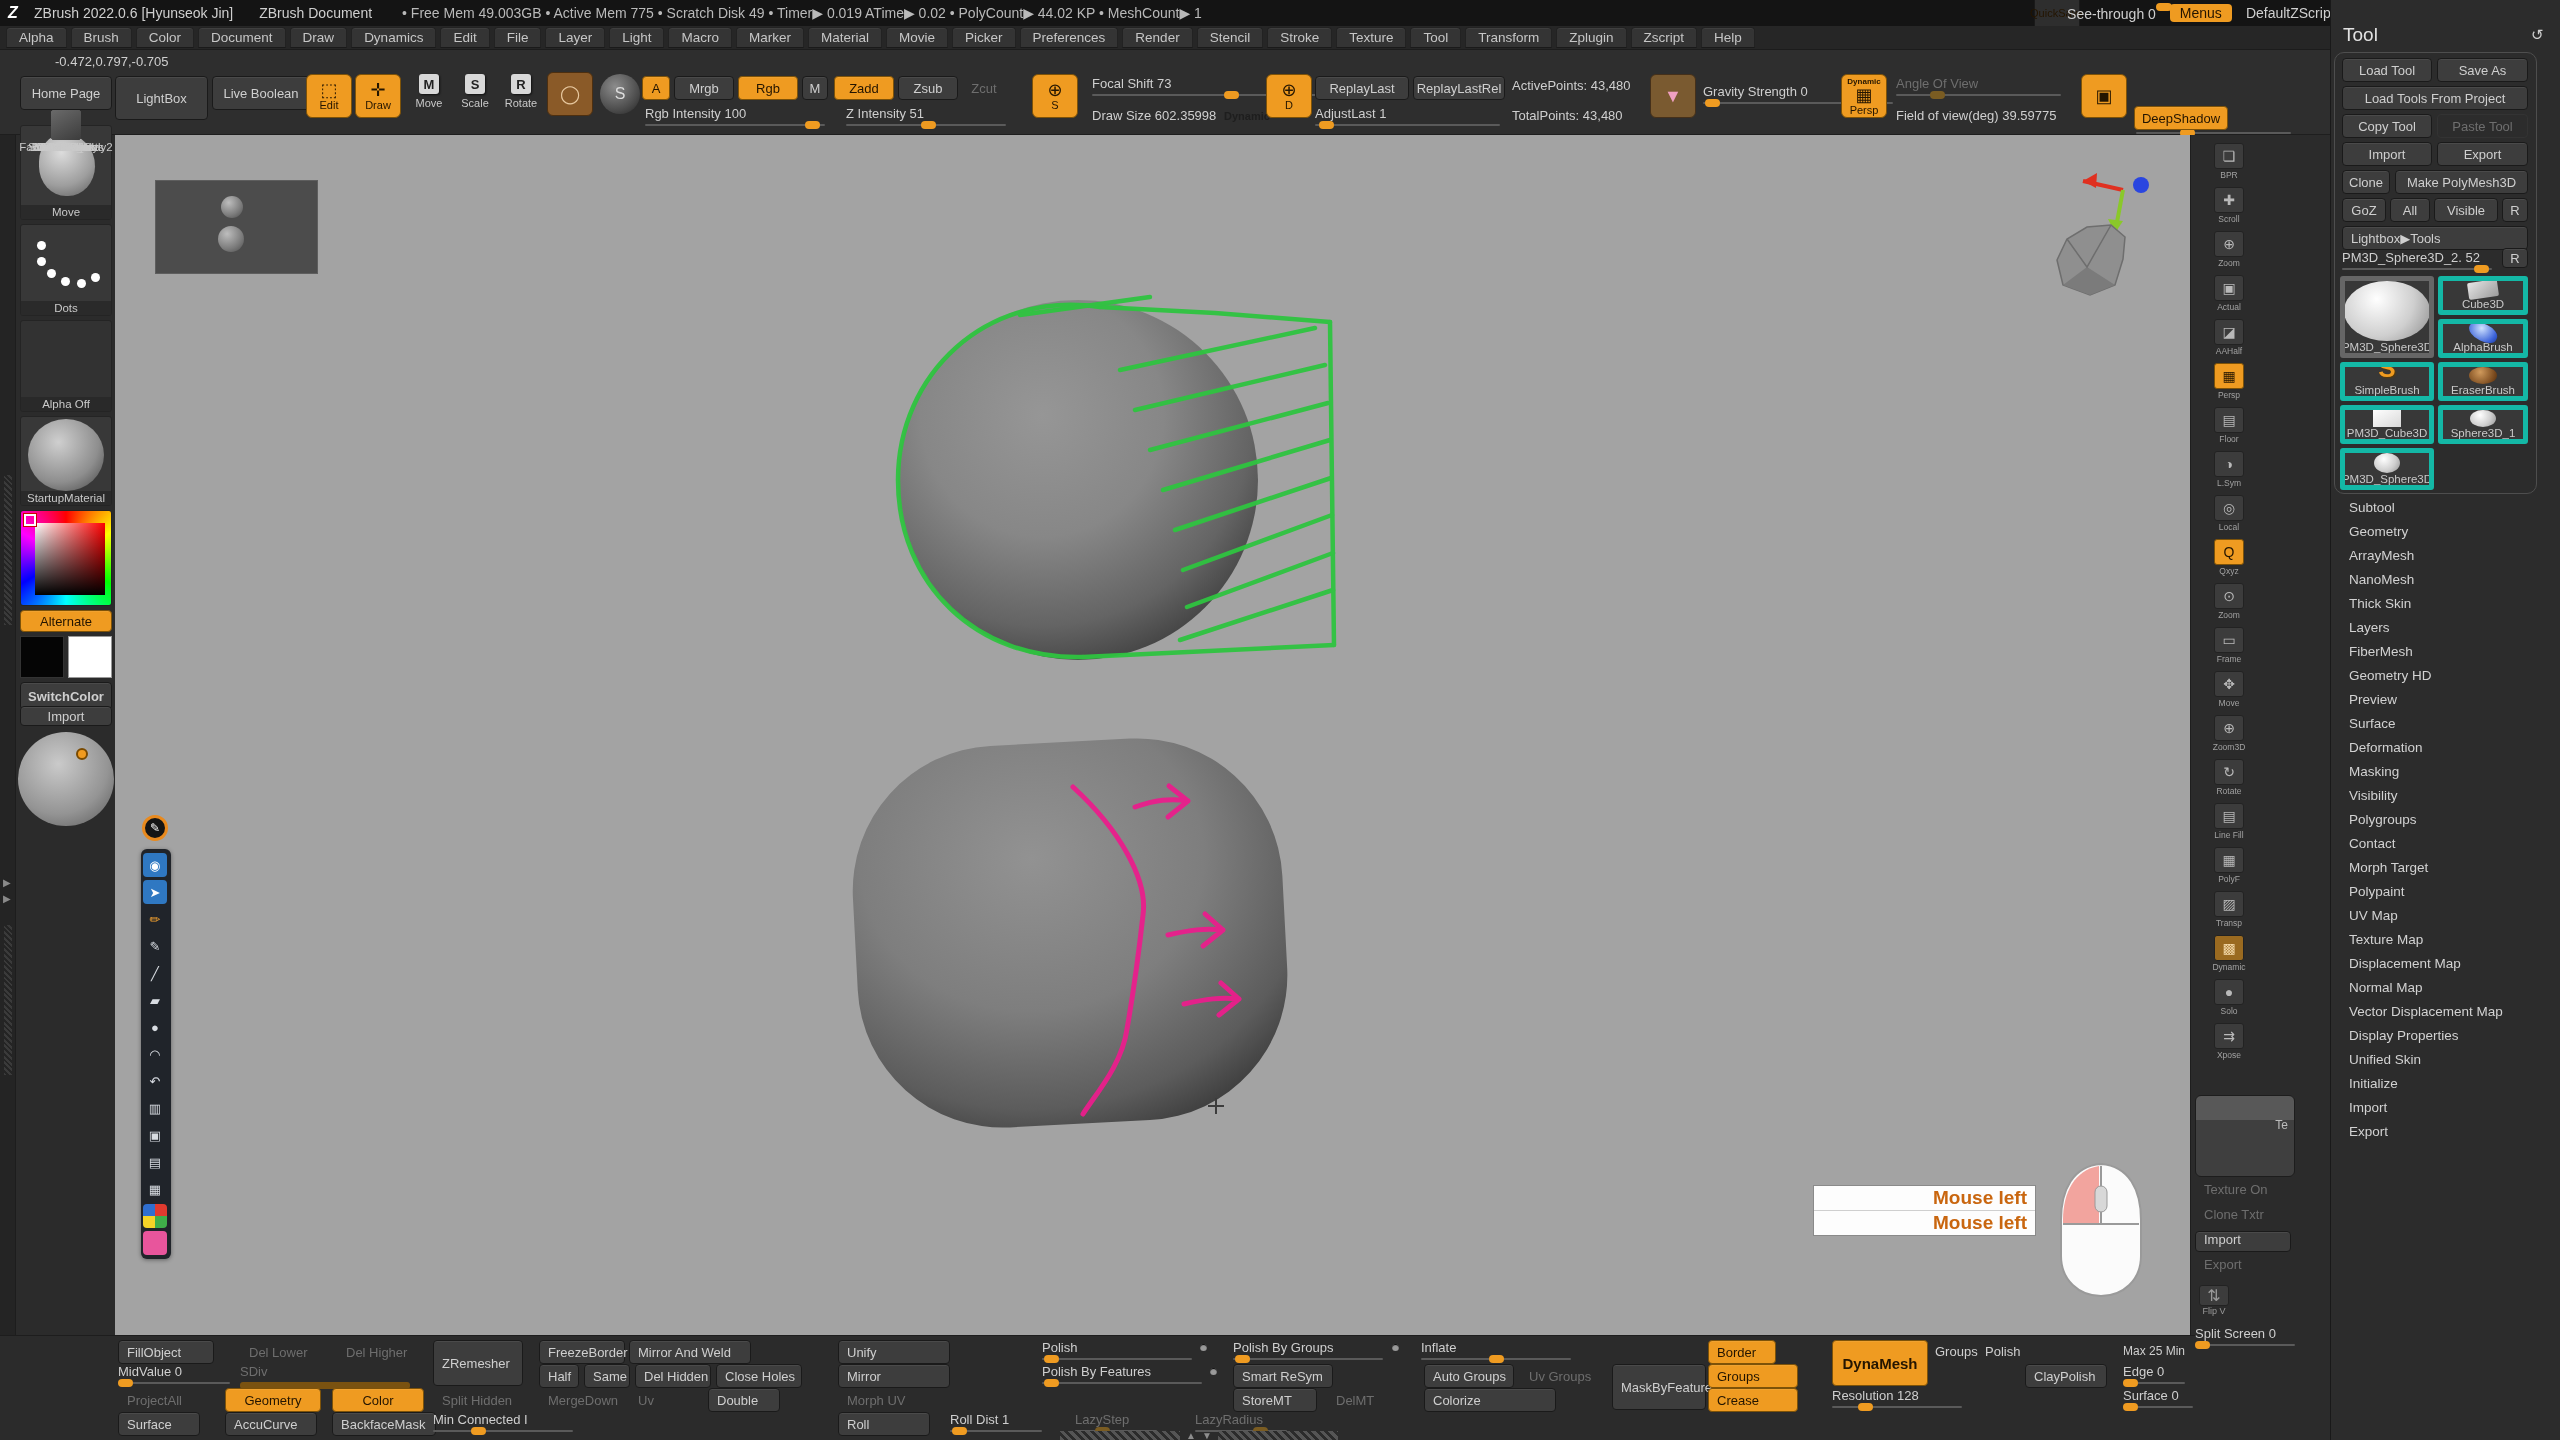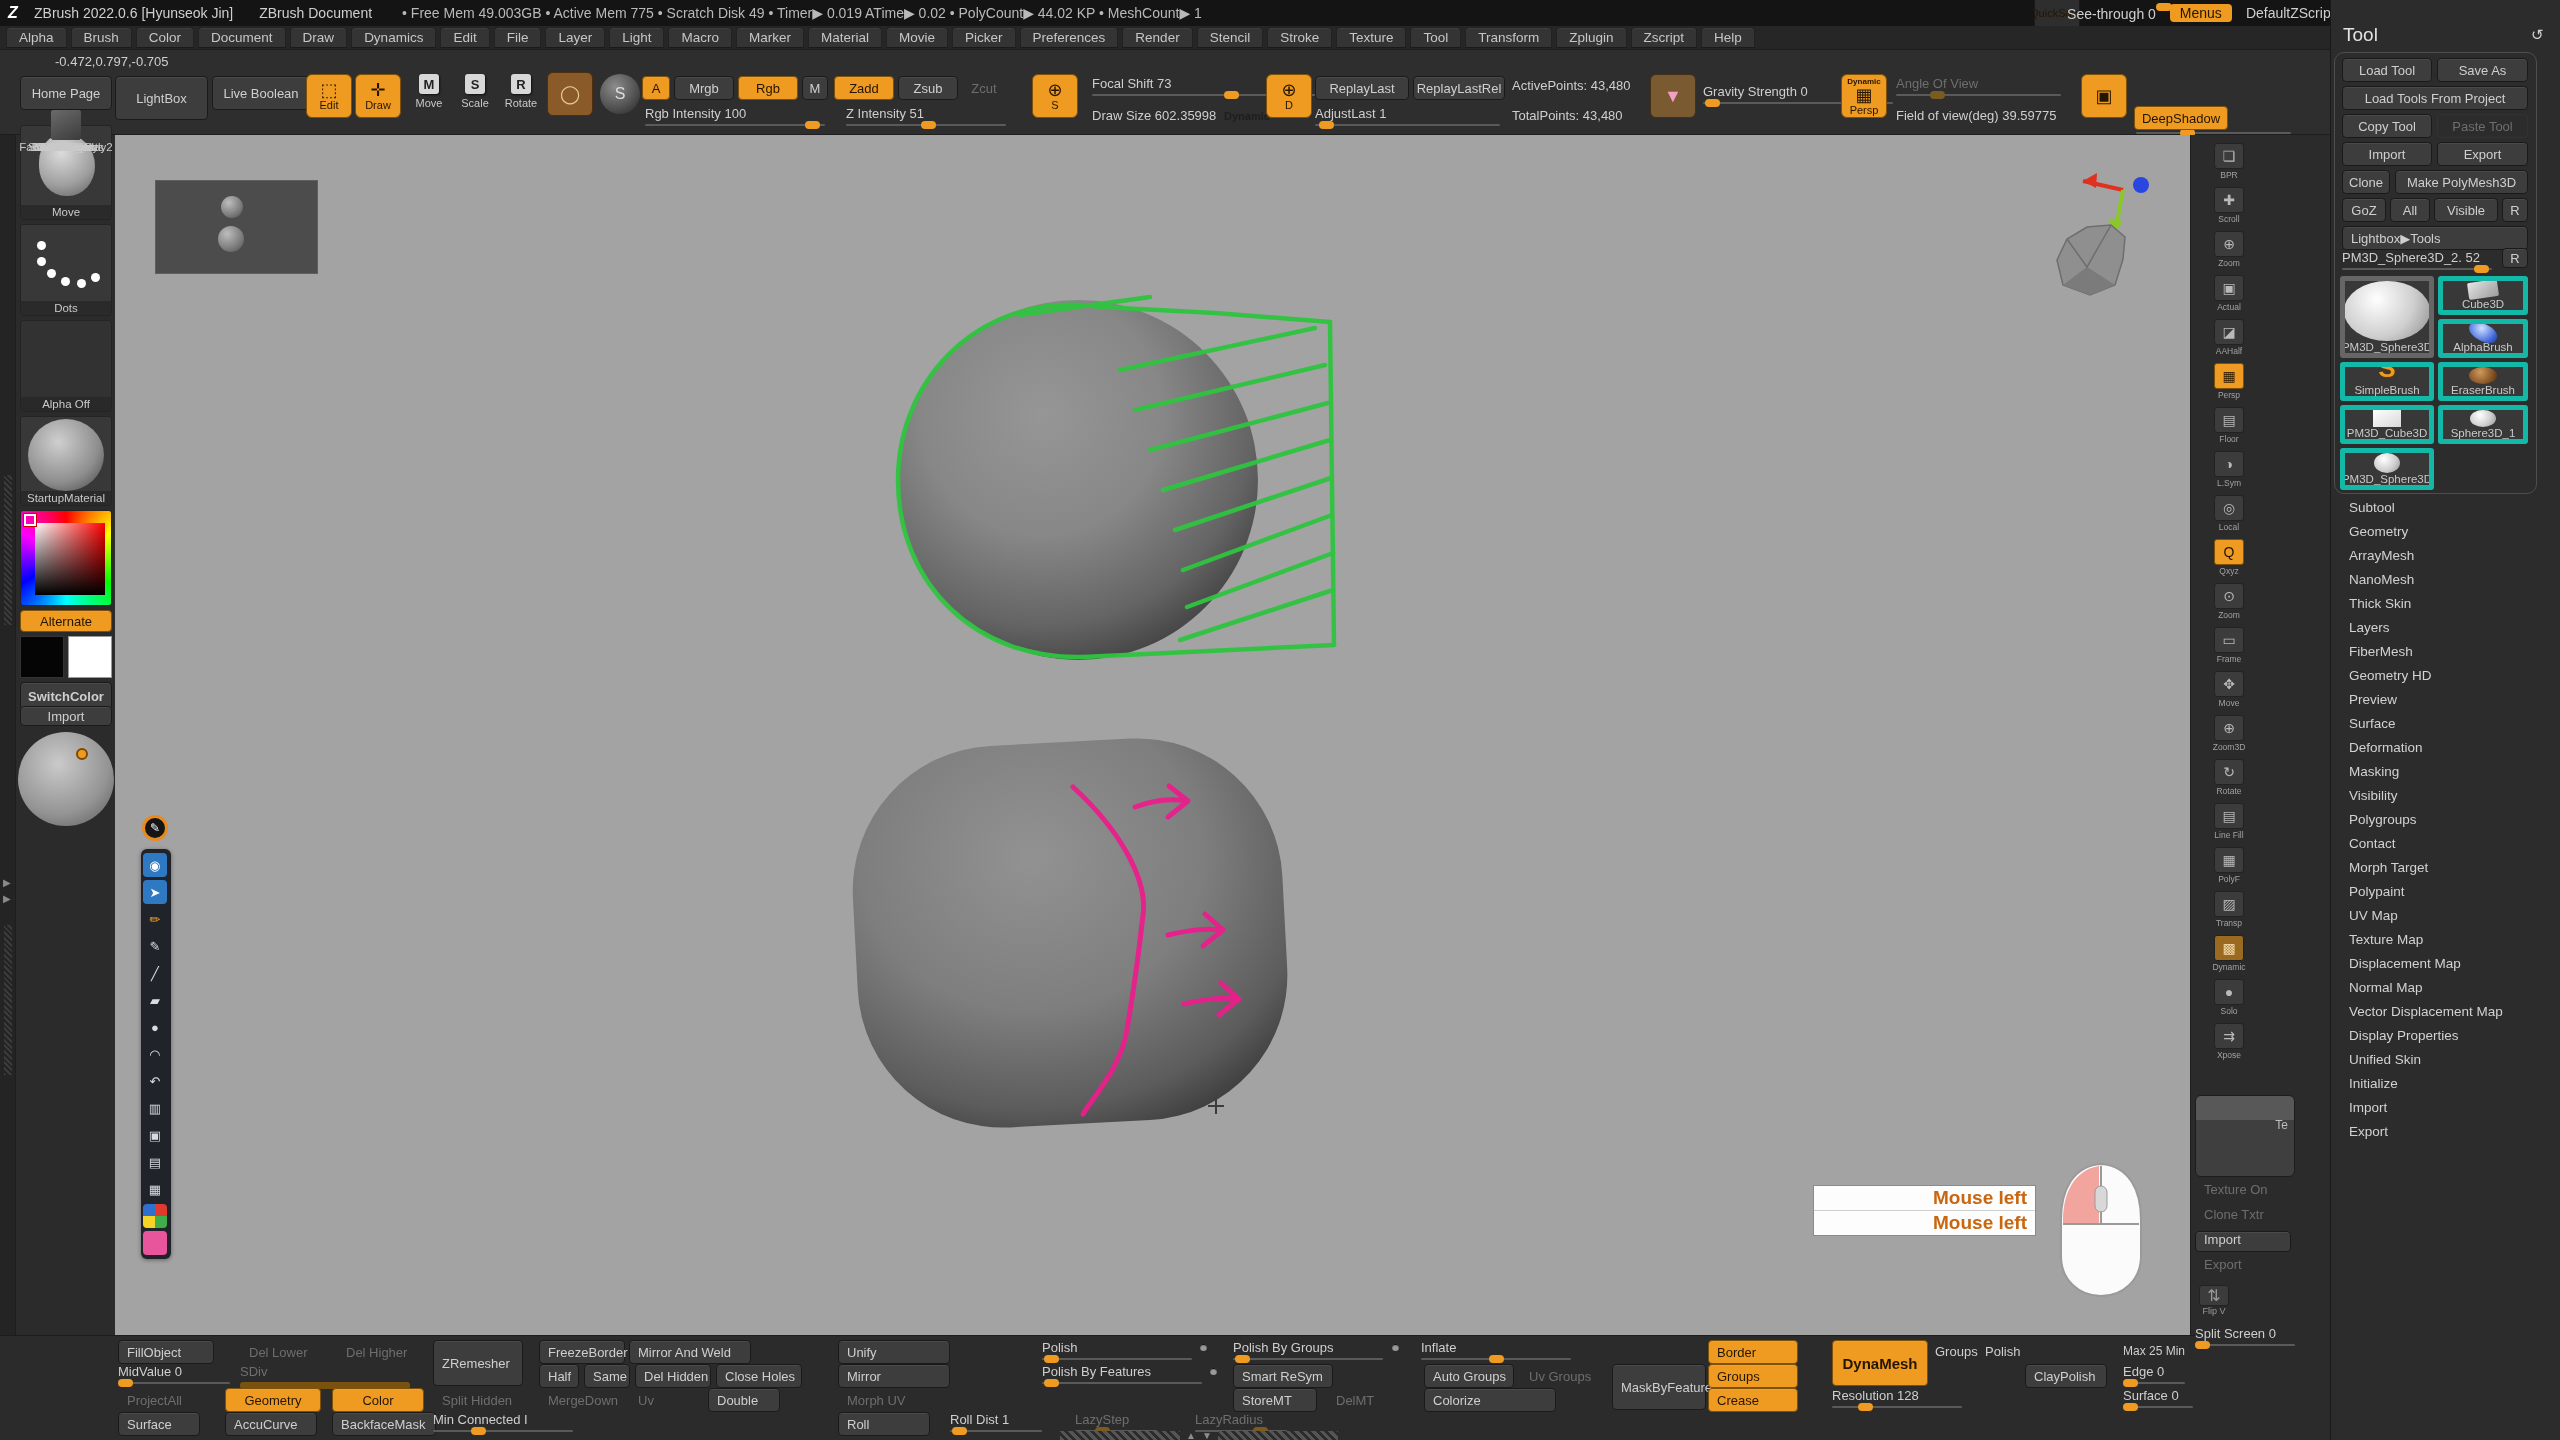--- a/index.html
+++ b/index.html
@@ -726,21 +726,21 @@
           <i class="nub" style="left:2px;"></i>
         </div>
     </div>
     <span class="dot" style="left:1392px;top:8px;"></span>
     <div class="slider r1" style="left:1421px;width:150px;position:absolute;">
       <span>Inflate</span>
       <div class="track">
           <i class="nub" style="left:68px;"></i>
         </div>
     </div>
-    <div class="btn on r1" style="left:1708px;width:90px;">Border</div>
+    <div class="btn on r1" style="left:1708px;width:68px;">Border</div>
     <div class="btn on tall big r1 center" style="left:1832px;width:96px;">DynaMesh</div>
     <div class="lbl r1" style="left:1935px;top:8px;">Groups</div>
     <div class="lbl r1" style="left:1985px;top:8px;">Polish</div>
     <div class="lbl r1" style="left:2123px;top:8px;font-size:12px;">Max 25  Min</div>
 
     <div class="slider r2" style="left:118px;width:112px;position:absolute;">
       <span>MidValue 0</span>
       <div class="track">
           <i class="nub" style="left:0;"></i>
         </div>

